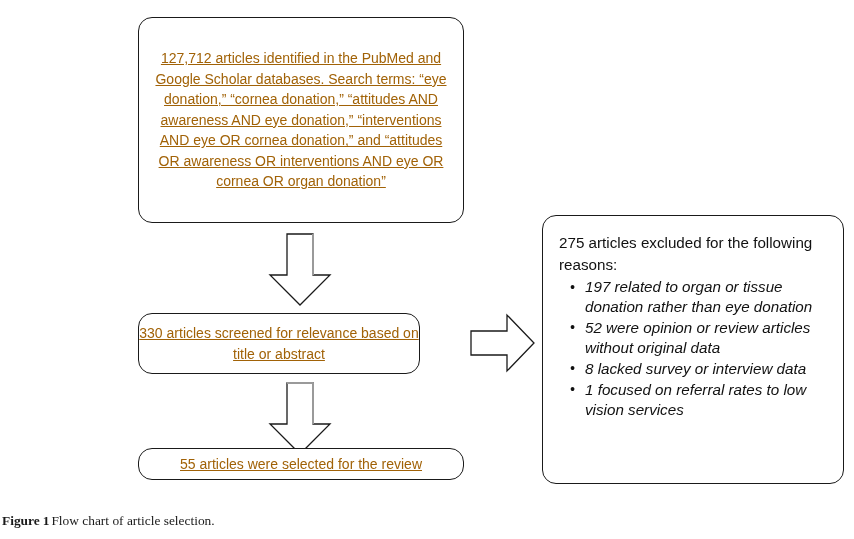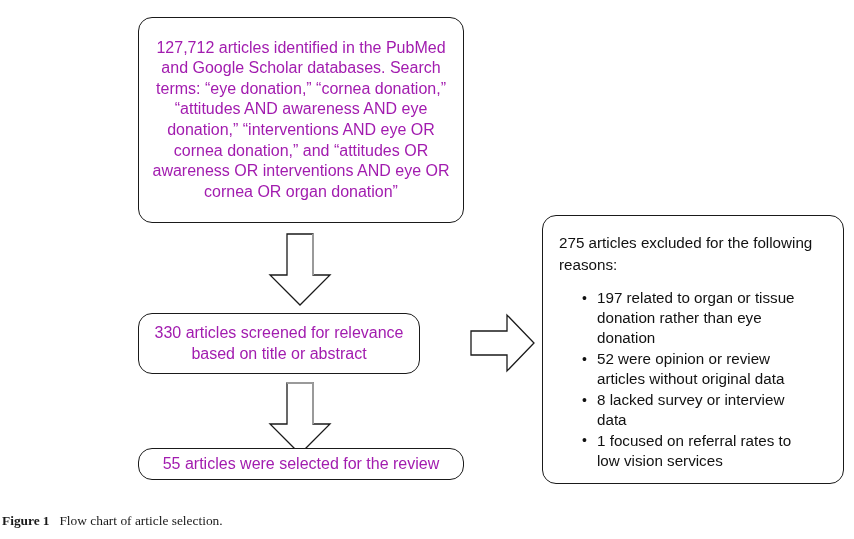--- a/index.html
+++ b/index.html
@@ -30,25 +30,26 @@
     box-sizing: border-box;
     border: 1.2px solid #1a1a1a;
     border-radius: 14px;
     background: #ffffff;
     display: flex;
     align-items: center;
     justify-content: center;
   }
 
   .node-text {
-    font-size: 16px;
+    font-size: 14px;
     line-height: 20.6px;
     text-align: center;
-    color: #a21caf;
+    color: #a16207;
     white-space: pre-line;
+    text-decoration: underline;
   }
 
   
   #node-identification {
     left: 138px;
     top: 17px;
     width: 326px;
     height: 206px;
   }
   #node-identification .node-text {
@@ -83,23 +84,24 @@
 
   .excl-lead {
     font-size: 15.2px;
     line-height: 22px;
     text-align: left;
     color: #111111;
     margin: 0 0 1px 0;
   }
 
   ul.excl-list {
-    margin: 12px;
+    margin: 0;
     padding: 0 0 0 26px;
     list-style: none;
+    font-style: italic;
   }
   ul.excl-list li {
     position: relative;
     font-size: 15.2px;
     line-height: 20.2px;
     text-align: left;
     color: #111111;
     margin: 0 0 0.5px 0;
   }
   ul.excl-list li::before {
@@ -151,21 +153,21 @@
     white-space: nowrap;
   }
   #figure-caption .cap-label {
     font-weight: bold;
   }
   #figure-caption .cap-num {
     font-weight: bold;
     margin-left: 3px;
   }
   #figure-caption .cap-text {
-    margin-left: 10px;
+    margin-left: 2px;
   }
 </style>
 </head>
 <body>
 
 <div class="stage">
 
   <div class="node" id="node-identification">
     <div class="node-text">127,712 articles identified in the PubMed and Google Scholar databases. Search terms: “eye donation,” “cornea donation,” “attitudes AND awareness AND eye donation,” “interventions AND eye OR cornea donation,” and “attitudes OR awareness OR interventions AND eye OR cornea OR organ donation”</div>
   </div>

